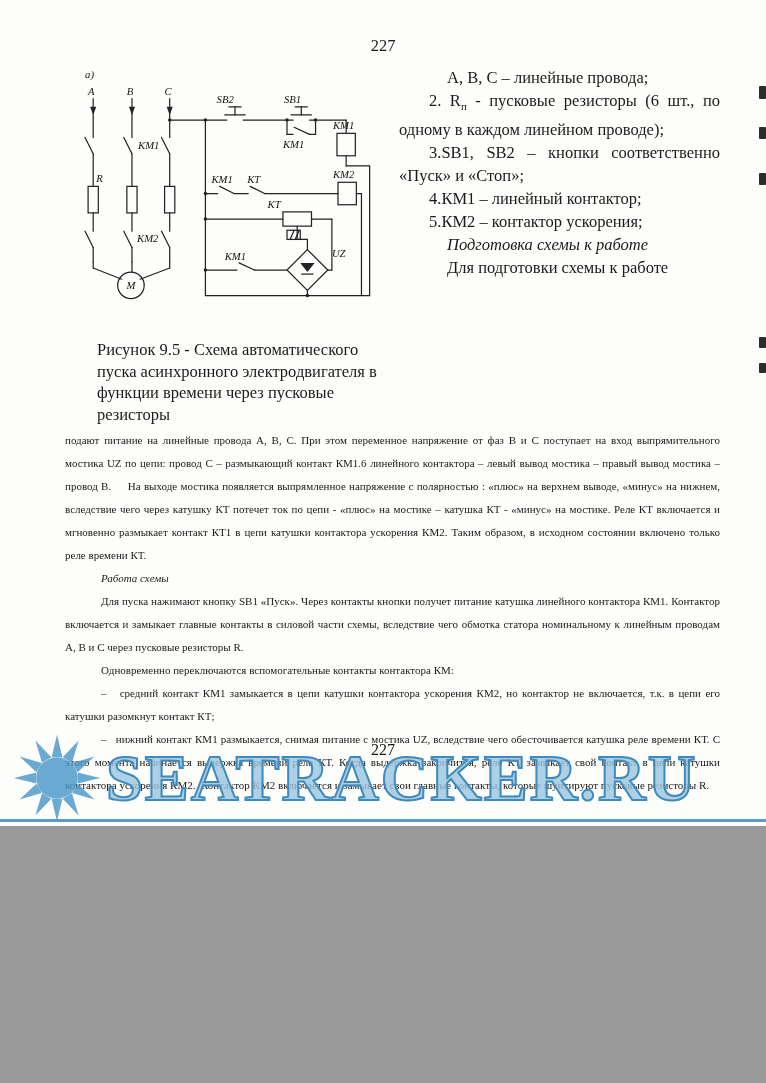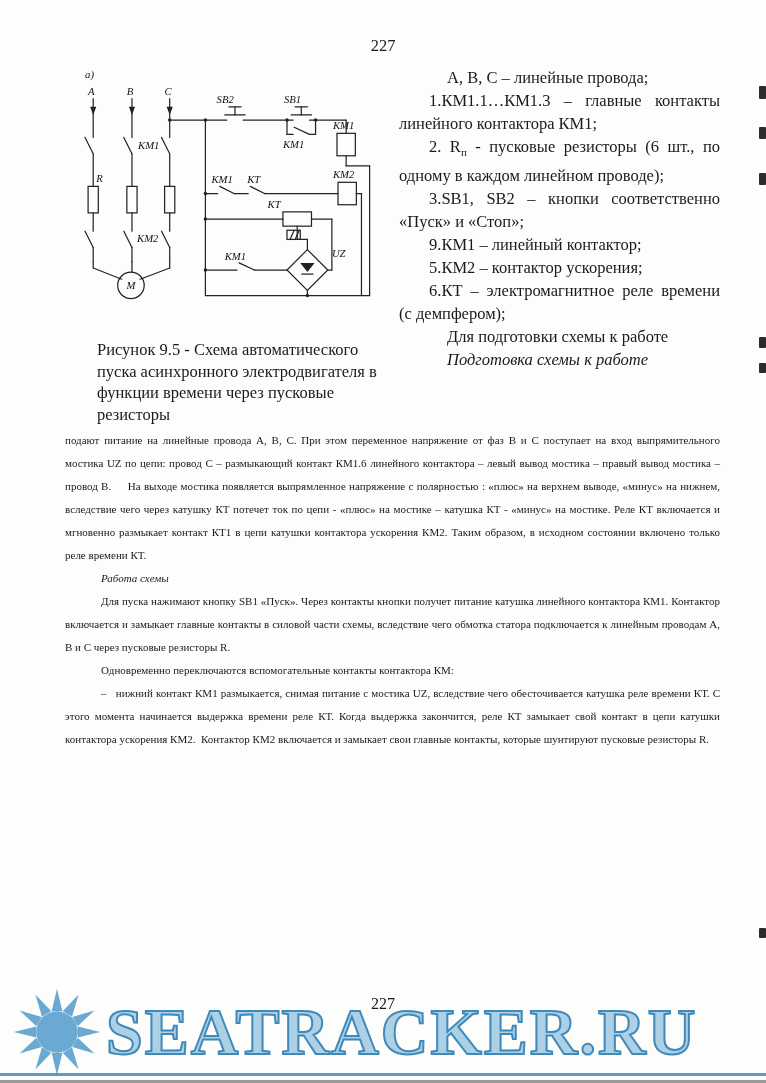--- a/index.html
+++ b/index.html
@@ -1,19 +1,19 @@
 <!DOCTYPE html>
 <html><head>
 <meta charset="utf-8">
 <style>
   * { margin:0; padding:0; box-sizing:border-box; }
   html,body { background:#9a9a9a; }
   body { font-family:"Liberation Serif", serif; }
   .page {
-    position:relative; width:766px; height:1080px; margin:0 auto;
+    position:relative; width:766px; height:826px; margin:0 auto;
     background:#fdfdfb; color:#1a1a1a; overflow:hidden;
   }
   .pnum-top { position:absolute; top:36px; left:0; width:100%; text-align:center; font-size:16.5px; }
   .content { position:absolute; top:66px; left:65px; width:655px; }
   .top-section { display:flex; align-items:flex-start; }
   .fig-col { flex:none; width:324px; padding-left:18px; }
   .legend-col { flex:1; padding-left:10px; font-size:16.5px; line-height:23px; text-align:justify; }
   .legend-col p { text-indent:30px; }
   .legend-col p.deep { text-indent:48px;font-family:Liberation Serif, serif; }
   .italic { font-style:italic; }
@@ -185,36 +185,35 @@
             <text x="139" y="190">КМ1</text>
             <text x="244" y="187">UZ</text>
           </g>
         </svg>
 
         <p class="caption">Рисунок 9.5 - Схема автоматического пуска асинхронного электродвигателя в функции времени через пусковые резисторы</p>
       </div>
 
       <div class="legend-col">
         <p class="deep">А, В, С – линейные провода;</p>
-        <p>1.КМ1.1…КМ1.3 – главные контакты линейного контактора КМ1;</p>
         <p><span>2. R</span><sub>п</sub><span> - пусковые резисторы (6 шт., по одному в каждом линейном проводе);</span></p>
         <p>3.SB1, SB2 – кнопки соответственно «Пуск» и «Стоп»;</p>
-        <p>9.КМ1 – линейный контактор;</p>
+        <p>4.КМ1 – линейный контактор;</p>
         <p>5.КМ2 – контактор ускорения;</p>
-        <p>6.КТ – электромагнитное реле времени (с демпфером);</p>
+        <p class="deep italic">Подготовка схемы к работе</p>
         <p class="deep">Для подготовки схемы к работе</p>
-        <p class="deep italic">Подготовка схемы к работе</p>
       </div>
     </div>
 
     <div class="body-text">
       <p class="no-indent">подают питание на линейные провода А, В, С. При этом переменное напряжение от фаз В и С поступает на вход выпрямительного мостика UZ по цепи: провод С – размыкающий контакт КМ1.6 линейного контактора – левый вывод мостика – правый вывод мостика – провод В.&nbsp;&nbsp;&nbsp;&nbsp; На выходе мостика появляется выпрямленное напряжение с полярностью : «плюс» на верхнем выводе, «минус» на нижнем, вследствие чего через катушку КТ потечет ток по цепи - «плюс» на мостике – катушка КТ - «минус» на мостике. Реле КТ включается и мгновенно размыкает контакт КТ1 в цепи катушки контактора ускорения КМ2. Таким образом, в исходном состоянии включено только реле времени КТ.</p>
       <p class="italic">Работа схемы</p>
-      <p>Для пуска нажимают кнопку SB1 «Пуск». Через контакты кнопки получет питание катушка линейного контактора КМ1. Контактор включается и замыкает главные контакты в силовой части схемы, вследствие чего обмотка статора подключается к линейным проводам А, В и С через пусковые резисторы R.</p>
+      <p>Для пуска нажимают кнопку SB1 «Пуск». Через контакты кнопки получет питание катушка линейного контактора КМ1. Контактор включается и замыкает главные контакты в силовой части схемы, вследствие чего обмотка статора номинальному к линейным проводам А, В и С через пусковые резисторы R.</p>
       <p>Одновременно переключаются вспомогательные контакты контактора КМ:</p>
+      <p>–&nbsp;&nbsp;&nbsp;средний контакт КМ1 замыкается в цепи катушки контактора ускорения КМ2, но контактор не включается, т.к. в цепи его катушки разомкнут контакт КТ;</p>
       <p>–&nbsp;&nbsp;&nbsp;нижний контакт КМ1 размыкается, снимая питание с мостика UZ, вследствие чего обесточивается катушка реле времени КТ. С этого момента начинается выдержка времени реле КТ. Когда выдержка закончится, реле КТ замыкает свой контакт в цепи катушки контактора ускорения КМ2.&nbsp; Контактор КМ2 включается и замыкает свои главные контакты, которые шунтируют пусковые резисторы R.</p>
     </div>
   </div>
 
   <div class="scan-mark" style="top:86px;height:13px;"></div>
   <div class="scan-mark" style="top:127px;height:12px;"></div>
   <div class="scan-mark" style="top:173px;height:12px;"></div>
   <div class="scan-mark" style="top:337px;height:11px;"></div>
   <div class="scan-mark" style="top:363px;height:10px;"></div>
   <div class="scan-mark" style="top:928px;height:10px;"></div>

